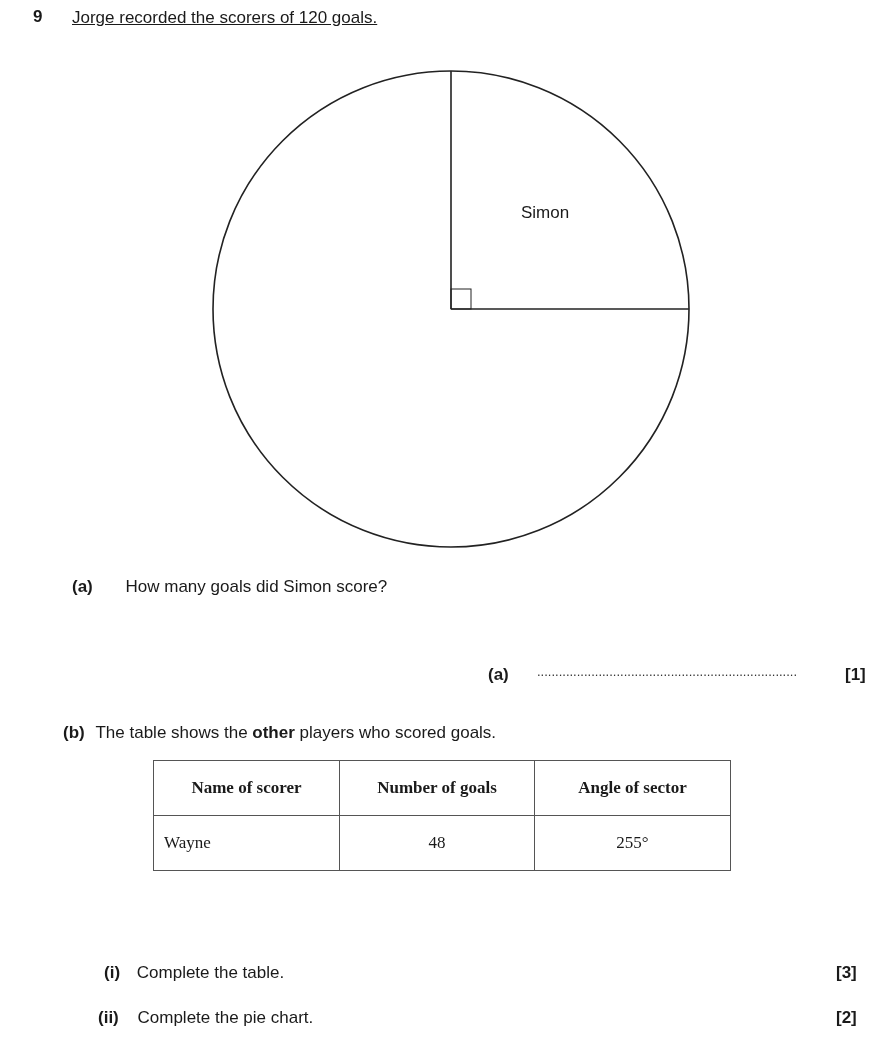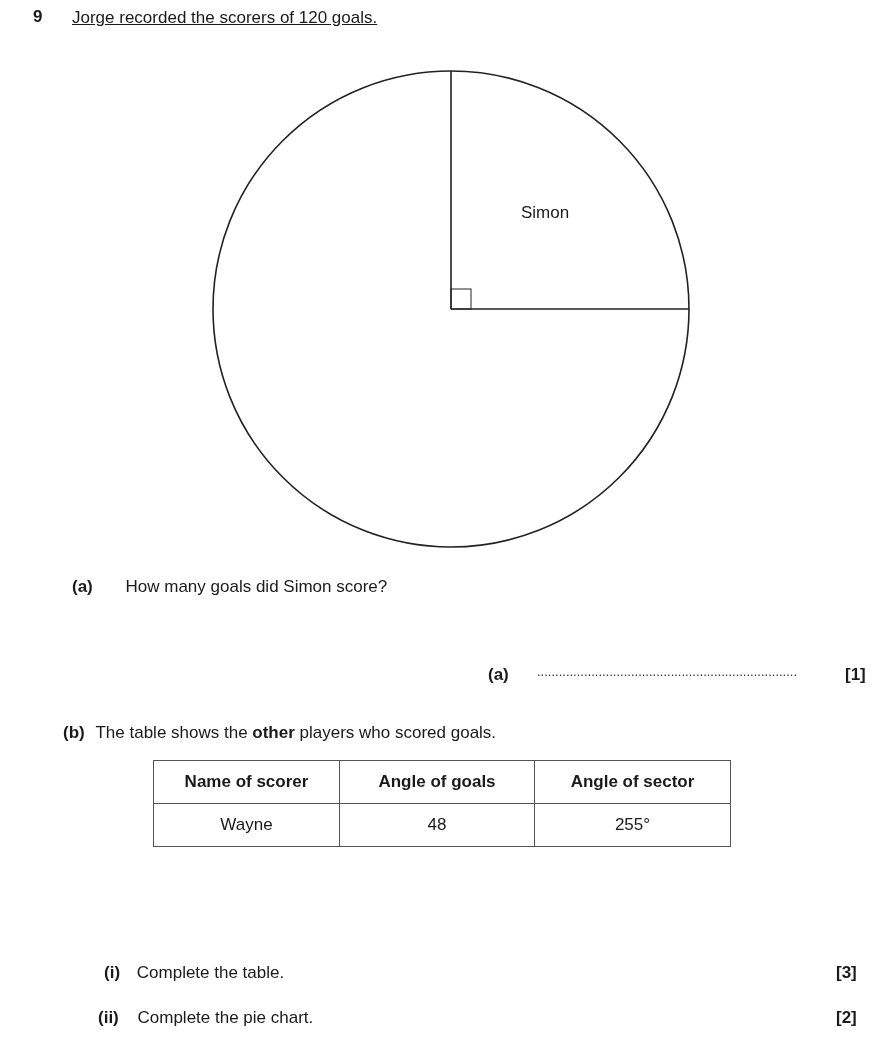--- a/index.html
+++ b/index.html
@@ -8,23 +8,23 @@
   .abs { position:absolute; white-space:nowrap; }
   .qnum { left:33px; top:7px; font-size:17px; font-weight:bold; }
   .intro { left:72px; top:7px; font-size:17px; line-height:22px;text-decoration:underline; }
   .intro div { white-space:nowrap; }
   svg.pie { position:absolute; left:200px; top:60px; }
   .t17 { font-size:17px; }
   .b { font-weight:bold; }
   .dots { letter-spacing:0; color:#333; }
   table.scorers { position:absolute; left:153px; top:760px; border-collapse:collapse;
                   font-size:17px; }
-  table.scorers th, table.scorers td { border:1px solid #555; height:34px; padding:4px 10px; }
+  table.scorers th, table.scorers td { border:1px solid #555; height:34px; padding:10px 10px;font-family:Liberation Serif, serif; }
   table.scorers th { font-weight:bold; text-align:center; }
-  table.scorers td.name { text-align:center; }
+  table.scorers td.name { text-align:left; }
   table.scorers td.c { text-align:center; }
   .col1 { width:165px; } .col2 { width:174px; } .col3 { width:175px; }
 </style>
 </head>
 <body>
 
 <div class="abs qnum">9</div>
 <div class="abs intro">
   <div>Jorge recorded the scorers of 120 goals.</div>
 </div>
@@ -48,21 +48,21 @@
 
 <div class="abs t17" style="left:63px; top:723px;">
   <span class="b">(b)</span>
   <span style="margin-left:6px;">The table shows the </span><span class="b">other</span><span> players who scored goals.</span>
 </div>
 
 <table class="scorers">
   <tbody>
       <tr>
     <th class="col1">Name of scorer</th>
-    <th class="col2">Angle of goals</th>
+    <th class="col2">Number of goals</th>
     <th class="col3">Angle of sector</th>
   </tr>
   <tr>
     <td class="name">Wayne</td>
     <td class="c">48</td>
     <td class="c">255°</td>
   </tr>
 </tbody>
   </table>
 

